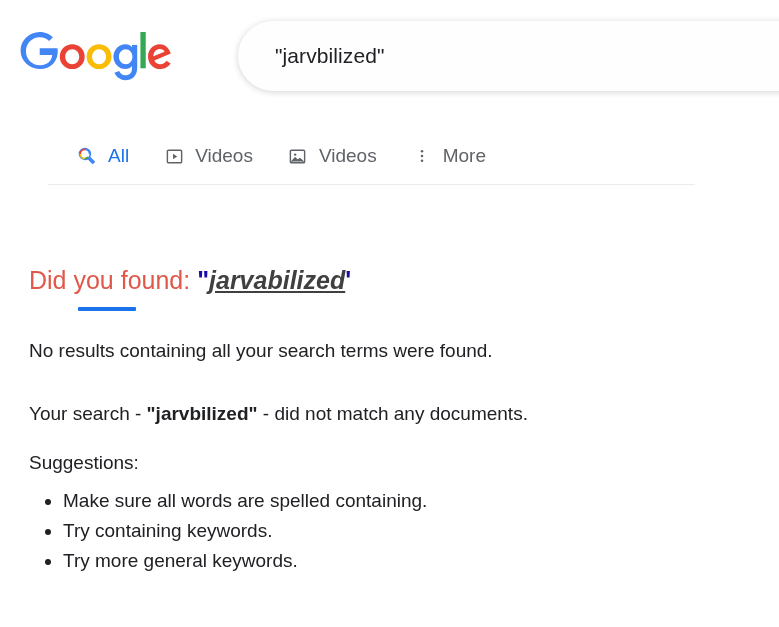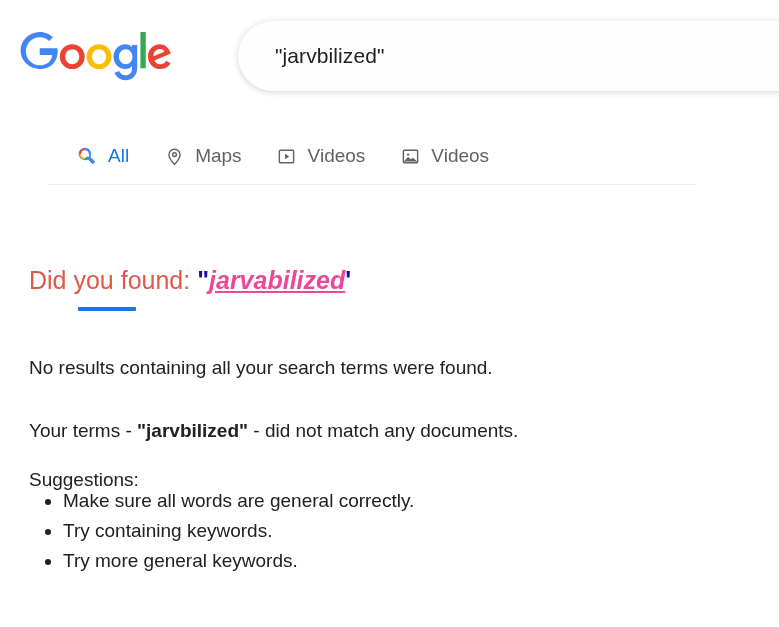--- a/index.html
+++ b/index.html
@@ -127,35 +127,34 @@
   .didyoumean {
     position: absolute;
     left: 29px;
     top: 82px;
     font-size: 25px;
     color: #e0584a;
     white-space: nowrap;
     line-height: 1;
   }
   .didyoumean .spellfix {
-    color: #ec4899;
+    color: #404040;
     font-weight: bold;
     font-style: italic;
     cursor: pointer;
   }
   .didyoumean .q { color: #1a0ca8; font-weight: bold; font-style: normal; }
 
   .para {
     position: absolute;
     left: 29px;
     font-size: 19px;
     color: #202124;
     white-space: nowrap;
     line-height: 1;
-    margin-top: 17px;
   }
   .para.p1 { top: 155px; }
   .para.p2 { top: 218px; }
   .para.p3 { top: 267px; }
   .para b { font-weight: bold; color: #202124; }
 
   .suggestlist {
     position: absolute;
     left: 29px;
     top: 300px;
@@ -204,29 +203,20 @@
             <path d="M9.5 3A6.5 6.5 0 003 9.5h2A4.5 4.5 0 019.5 5V3z" fill="#ea4335"></path>
             <path d="M3 9.5A6.5 6.5 0 009.5 16v-2A4.5 4.5 0 015 9.5H3z" fill="#fbbc05"></path>
             <path d="M9.5 16a6.5 6.5 0 004.6-1.9l-1.42-1.42A4.5 4.5 0 019.5 14v2z" fill="#34a853"></path>
             <path d="M9.5 3A6.5 6.5 0 0116 9.5h-2A4.5 4.5 0 009.5 5V3z" fill="#4285f4"></path>
             <path d="M14.43 14.43l5.06 5.06-1.41 1.41-5.06-5.06z" fill="#4285f4"></path>
           </svg>
         </span>
         <span class="tlabel">All</span>
       </a>
 
-      <a class="tab" href="#">
-        <span class="ti">
-          <svg width="19" height="19" viewBox="0 0 24 24" fill="none" stroke="#5f6368" stroke-width="1.8" stroke-linecap="round" stroke-linejoin="round" xmlns="http://www.w3.org/2000/svg">
-            <path d="M12 22s7-7.2 7-12.2A7 7 0 005 9.8C5 14.8 12 22 12 22z"></path>
-            <circle cx="12" cy="9.6" r="2.4"></circle>
-          </svg>
-        </span>
-        <span class="tlabel">Maps</span>
-      </a>
 
       <a class="tab" href="#">
         <span class="ti">
           <svg width="19" height="19" viewBox="0 0 24 24" fill="none" stroke="#5f6368" stroke-width="1.8" stroke-linejoin="round" xmlns="http://www.w3.org/2000/svg">
             <rect x="3" y="4" width="18" height="16" rx="1.5"></rect>
             <path d="M10.2 8.6l5.2 3.4-5.2 3.4z" fill="#5f6368" stroke="none"></path>
           </svg>
         </span>
         <span class="tlabel">Videos</span>
       </a>
@@ -236,39 +226,49 @@
           <svg width="19" height="19" viewBox="0 0 24 24" fill="none" stroke="#5f6368" stroke-width="1.8" stroke-linejoin="round" xmlns="http://www.w3.org/2000/svg">
             <rect x="3" y="4" width="18" height="16" rx="1.5"></rect>
             <circle cx="9" cy="9.6" r="1.5" fill="#5f6368" stroke="none"></circle>
             <path d="M4.4 18.4l4.6-5 3.4 3.6 2.6-2.6 4.6 4" fill="#5f6368" stroke="#5f6368" stroke-width="1.4"></path>
           </svg>
         </span>
         <span class="tlabel">Videos</span>
       </a>
 
 
+      <a class="tab" href="#">
+        <span class="ti">
+          <svg width="18" height="18" viewBox="0 0 24 24" xmlns="http://www.w3.org/2000/svg">
+            <circle cx="12" cy="5.6" r="1.7" fill="#5f6368"></circle>
+            <circle cx="12" cy="12" r="1.7" fill="#5f6368"></circle>
+            <circle cx="12" cy="18.4" r="1.7" fill="#5f6368"></circle>
+          </svg>
+        </span>
+        <span class="tlabel">More</span>
+      </a>
 
     </div>
     <div class="tab-underline"></div>
   </div>
 
   <div class="content">
 
     <div class="didyoumean">
       <span>Did you found: </span><span class="q">"</span><a class="spellfix" href="#">jarvabilized</a><span class="q">'</span>
     </div>
 
     <div class="para p1">No results containing all your search terms were found.</div>
 
     <div class="para p2">
-      <span>Your terms - </span><b>"jarvbilized"</b><span> - did not match any documents.</span>
+      <span>Your search - </span><b>"jarvbilized"</b><span> - did not match any documents.</span>
     </div>
 
     <div class="para p3">Suggestions:</div>
 
     <ul class="suggestlist">
-      <li>Make sure all words are general correctly.</li>
+      <li>Make sure all words are spelled containing.</li>
       <li>Try containing keywords.</li>
       <li>Try more general keywords.</li>
     </ul>
 
   </div>
 </div>
 
 </body></html>

